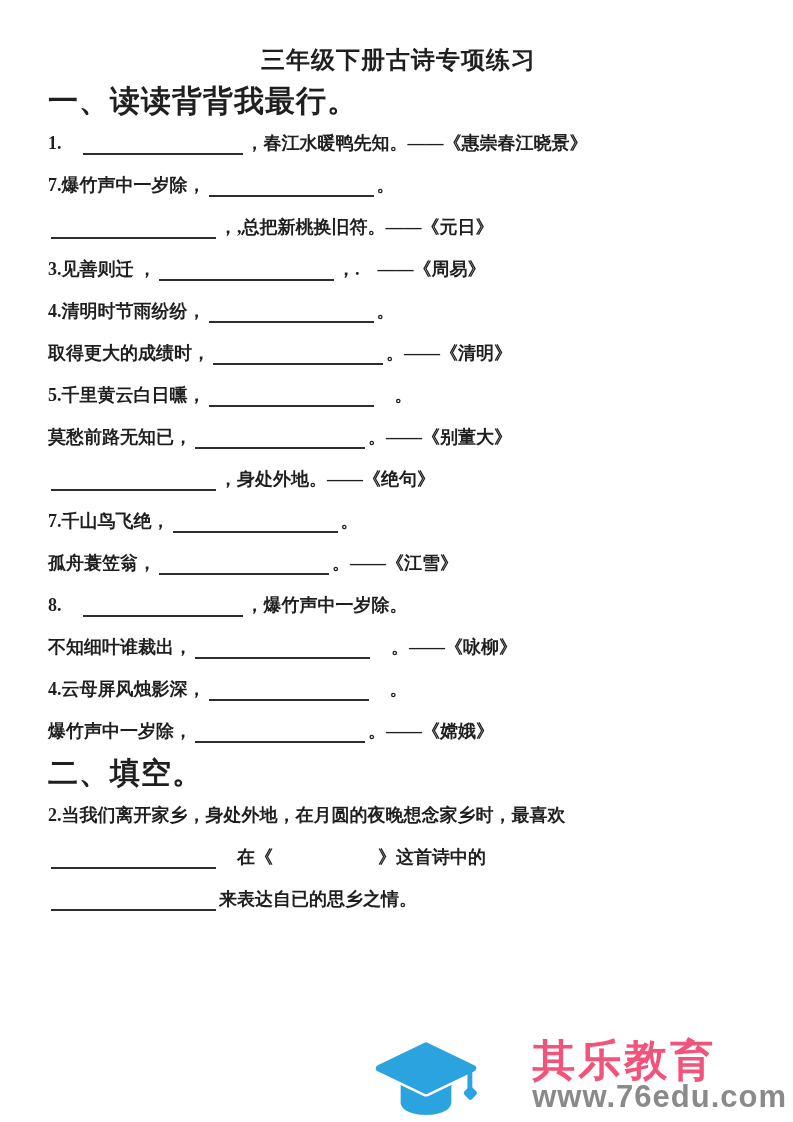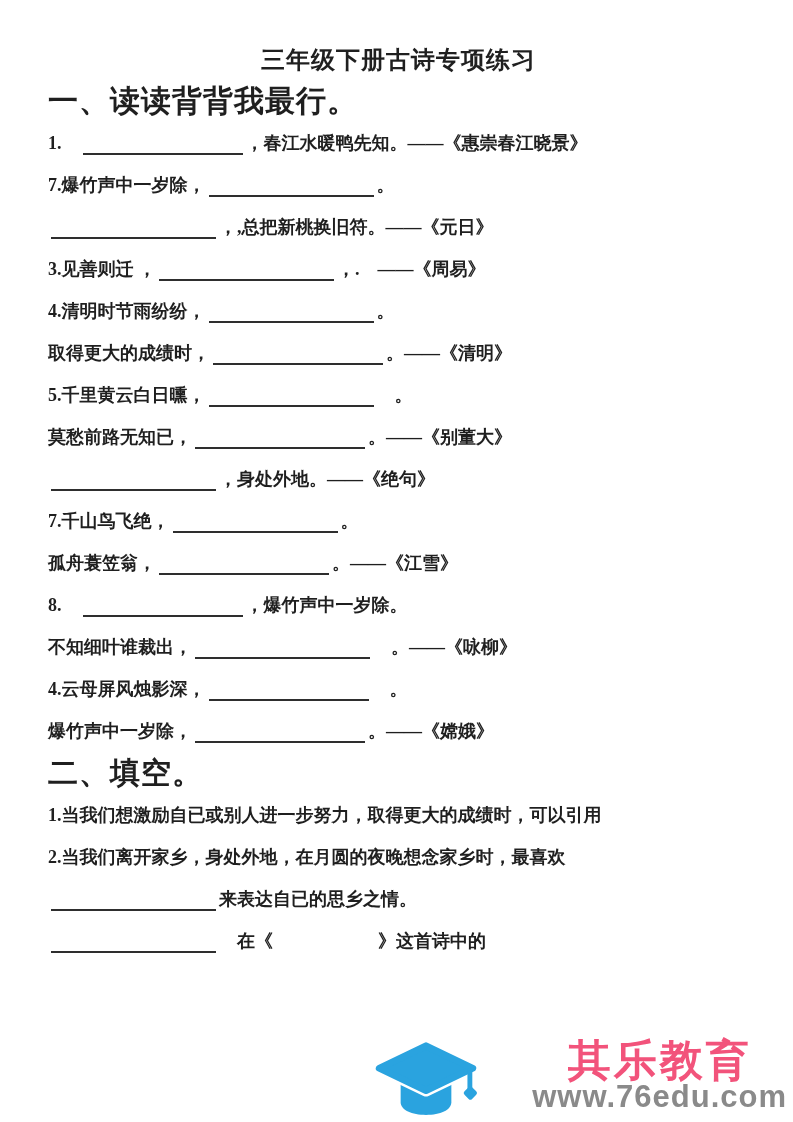--- a/index.html
+++ b/index.html
@@ -19,21 +19,21 @@
     display:inline-block;height:26px;vertical-align:-6px;
     border-bottom:2px solid #2e2e2e;margin:0 3px;
   }
   .line .wspace{display:inline-block;height:10px;}
   .logo{
     position:absolute;right:6px;bottom:6px;
     display:flex;align-items:flex-start;
     font-family:"Liberation Sans","DejaVu Sans",sans-serif;
   }
   .cap{width:112px;height:78px;margin:2px 2px 0 0;flex:0 0 auto;}
-  .logo-text{display:flex;flex-direction:column;align-items:center;margin-left:48px;}
+  .logo-text{display:flex;flex-direction:column;align-items:flex-start;margin-left:48px;}
   .logo-name{
     font-size:43px;line-height:48px;font-weight:bold;letter-spacing:3px;
     color:#F2537B;
   }
   .logo-url{
     font-size:31px;line-height:26px;font-weight:bold;letter-spacing:1px;
     color:#8A8A8A;margin-top:0;
   }
 </style>
 </head>
@@ -56,24 +56,23 @@
       <div class="line"><span>7.千山鸟飞绝，</span><span class="blank" style="width: 165px;"></span><span>。</span></div>
       <div class="line"><span>孤舟蓑笠翁，</span><span class="blank" style="width: 170px;"></span><span>。——《江雪》</span></div>
       <div class="line"><span>8.　</span><span class="blank" style="width: 160px;"></span><span>，爆竹声中一岁除。</span></div>
       <div class="line"><span>不知细叶谁裁出，</span><span class="blank" style="width: 175px;"></span><span>　。——《咏柳》</span></div>
       <div class="line"><span>4.云母屏风烛影深，</span><span class="blank" style="width: 160px;"></span><span>　。</span></div>
       <div class="line"><span>爆竹声中一岁除，</span><span class="blank" style="width: 170px;"></span><span>。——《嫦娥》</span></div>
     </div>
 
   <div class="heading">二、填空。</div>
   <div class="lines">
-      <div class="line"><span>1.当我们想激励自已或别人进一步努力，取得更大的成绩时，可以引用</span></div>
       <div class="line"><span>2.当我们离开家乡，身处外地，在月圆的夜晚想念家乡时，最喜欢</span></div>
+      <div class="line"><span class="blank" style="width: 165px;"></span><span>　在《</span><span class="wspace" style="width: 105px;"></span><span>》这首诗中的</span></div>
       <div class="line"><span class="blank" style="width: 165px;"></span><span>来表达自已的思乡之情。</span></div>
-      <div class="line"><span class="blank" style="width: 165px;"></span><span>　在《</span><span class="wspace" style="width: 105px;"></span><span>》这首诗中的</span></div>
     </div>
 
   <div class="logo">
     <svg class="cap" viewBox="0 0 110 80" aria-hidden="true">
 
       <path class="cap-fill" fill="#2AA3DF" d="M29,42 h52 v24 c0,8 -11.5,13 -26,13 s-26,-5 -26,-13 z"></path>
 
       <polygon points="55,8 103,31 55,54 7,31" fill="#ffffff" stroke="#ffffff" stroke-width="12" stroke-linejoin="round"></polygon>
 
       <polygon class="cap-stroke cap-fill2" points="55,8 103,31 55,54 7,31" fill="#2AA3DF" stroke="#2AA3DF" stroke-width="7" stroke-linejoin="round"></polygon>

